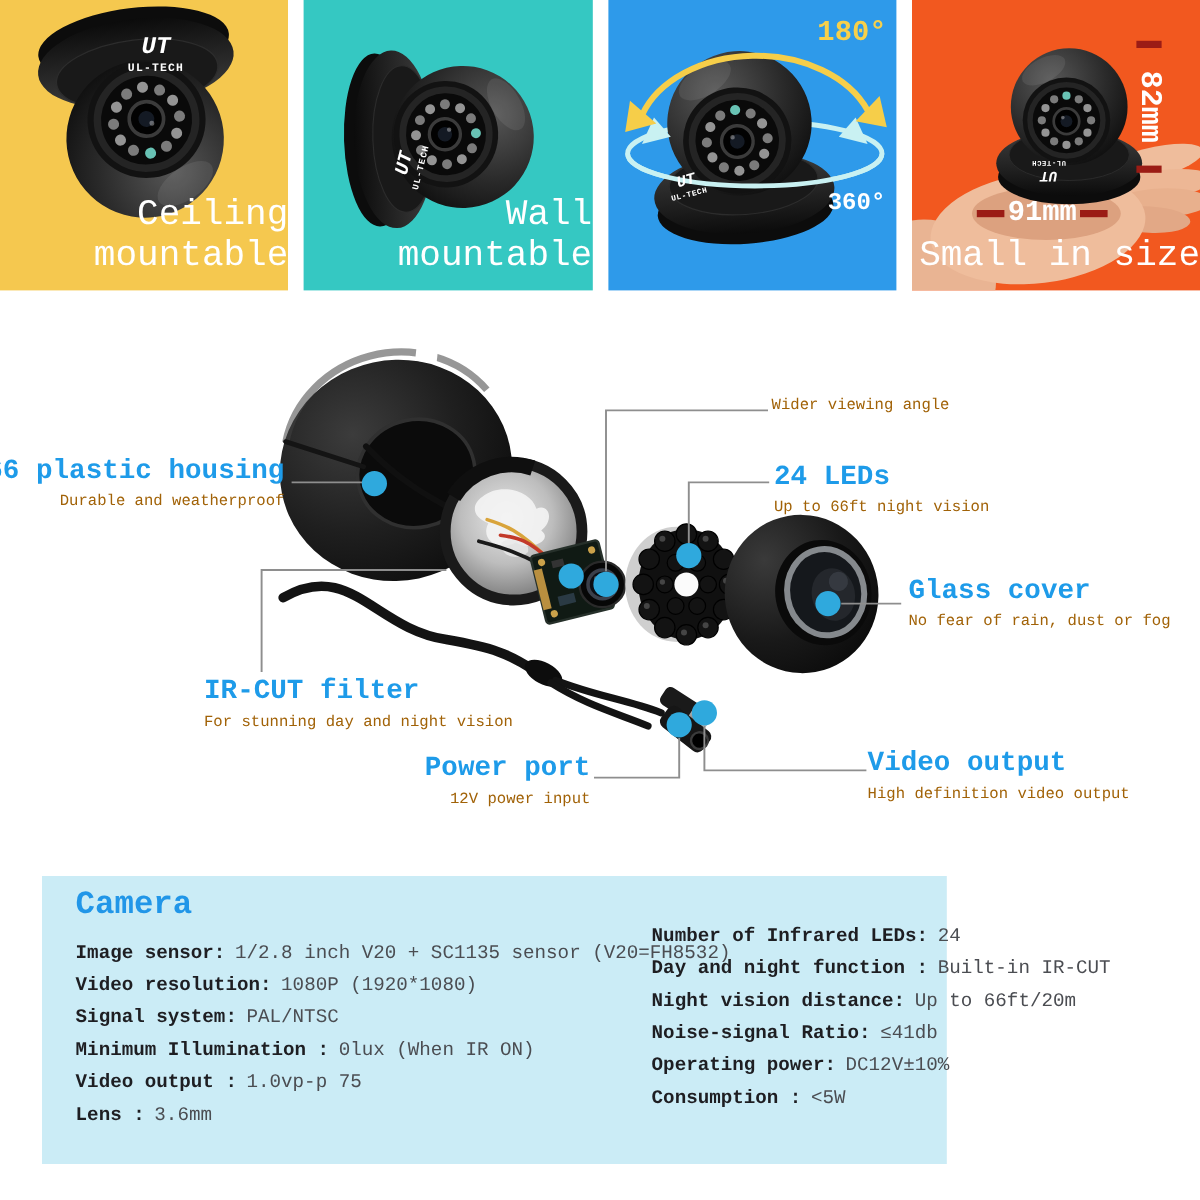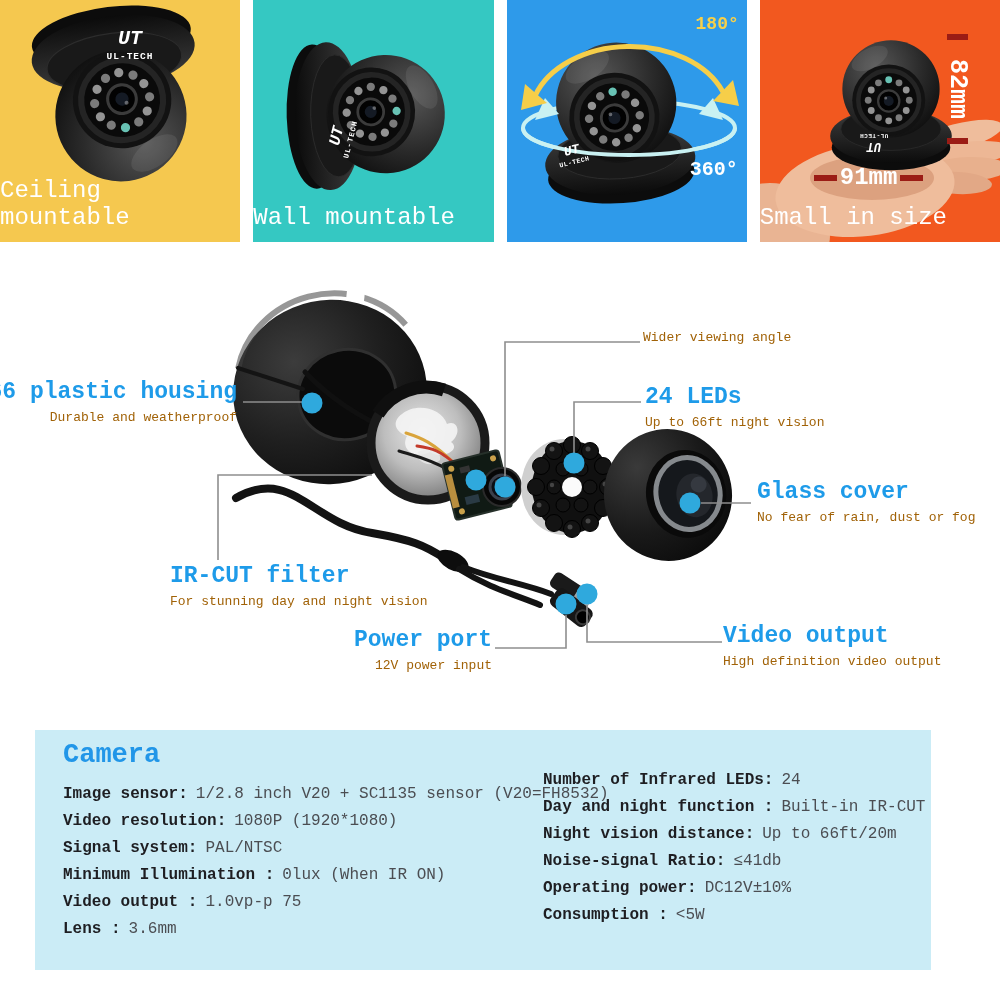--- a/index.html
+++ b/index.html
@@ -7,24 +7,24 @@
          font-family:Liberation Mono, monospace;}
 
   
   .panels{position:absolute;left:0;top:0;width:1000px;height:242px;display:flex;gap:13px;}
   .panel{flex:1;position:relative;overflow:hidden;}
   .panel--yellow{background:#F5C84F;}
   .panel--teal{background:#35C8C2;}
   .panel--blue{background:#2E9AEA;}
   .panel--orange{background:#F2581F;}
   .panel svg.cam{position:absolute;left:0;top:0;}
-  .caption{position:absolute;left:0;right:0;bottom:11px;text-align:left;color:#fff;
-           font-size:24px;font-weight:400;letter-spacing:0;}
+  .caption{position:absolute;left:0;right:0;bottom:11px;text-align:right;color:#fff;
+           font-size:30px;font-weight:400;letter-spacing:0;}
   .deg-label{position:absolute;font-weight:bold;}
-  .deg-180{right:8px;top:14px;color:#F7D04A;font-size:18px;}
+  .deg-180{right:8px;top:14px;color:#F7D04A;font-size:24px;}
   .deg-360{right:9px;top:158px;color:#ffffff;font-size:20px;}
 
   
   .dim-tick{background:#9B1C15;}
   .dim-v{position:absolute;left:184px;top:34px;width:28px;display:flex;flex-direction:column;
          align-items:center;}
   .dim-v .dim-tick{width:21px;height:6px;}
   .dim-v .dim-text{color:#fff;font-size:25px;font-weight:bold;writing-mode:vertical-rl;
                    margin:3px 0;height:92px;text-align:center;}
   .dim-h{position:absolute;left:54px;top:164px;display:flex;align-items:center;}
@@ -40,21 +40,21 @@
   .co-sub{font-size:13px;color:#a16207;line-height:21px;margin-top:2px;white-space:nowrap;}
   .co-housing{top:137px;right:763px;}
   .co-lens{top:83px;left:643px;}
   .co-leds{top:142px;left:645px;}
   .co-glass{top:237px;left:757px;}
   .co-ircut{top:321px;left:170px;}
   .co-power{top:385px;right:508px;}
   .co-video{top:381px;left:723px;}
 
   
-  .specs{position:absolute;left:35px;top:730px;width:896px;height:240px;background:#CBECF6;}
+  .specs{position:absolute;left:35px;top:730px;width:754px;height:240px;background:#CBECF6;}
   .specs-title{position:absolute;left:28px;top:10px;font-size:27px;font-weight:bold;color:#2196E8;}
   .spec-col{position:absolute;display:flex;flex-direction:column;}
   .spec-col--left{left:28px;top:50px;}
   .spec-col--right{left:508px;top:36px;justify-content:space-between;}
   .spec-row{height:27px;display:flex;align-items:center;font-size:16px;}
   .spec-label{font-weight:bold;color:#1E1E22;margin-right:8px;white-space:nowrap;}
   .spec-value{color:#4B4D52;white-space:nowrap;}
 </style>
 </head>
 <body>

